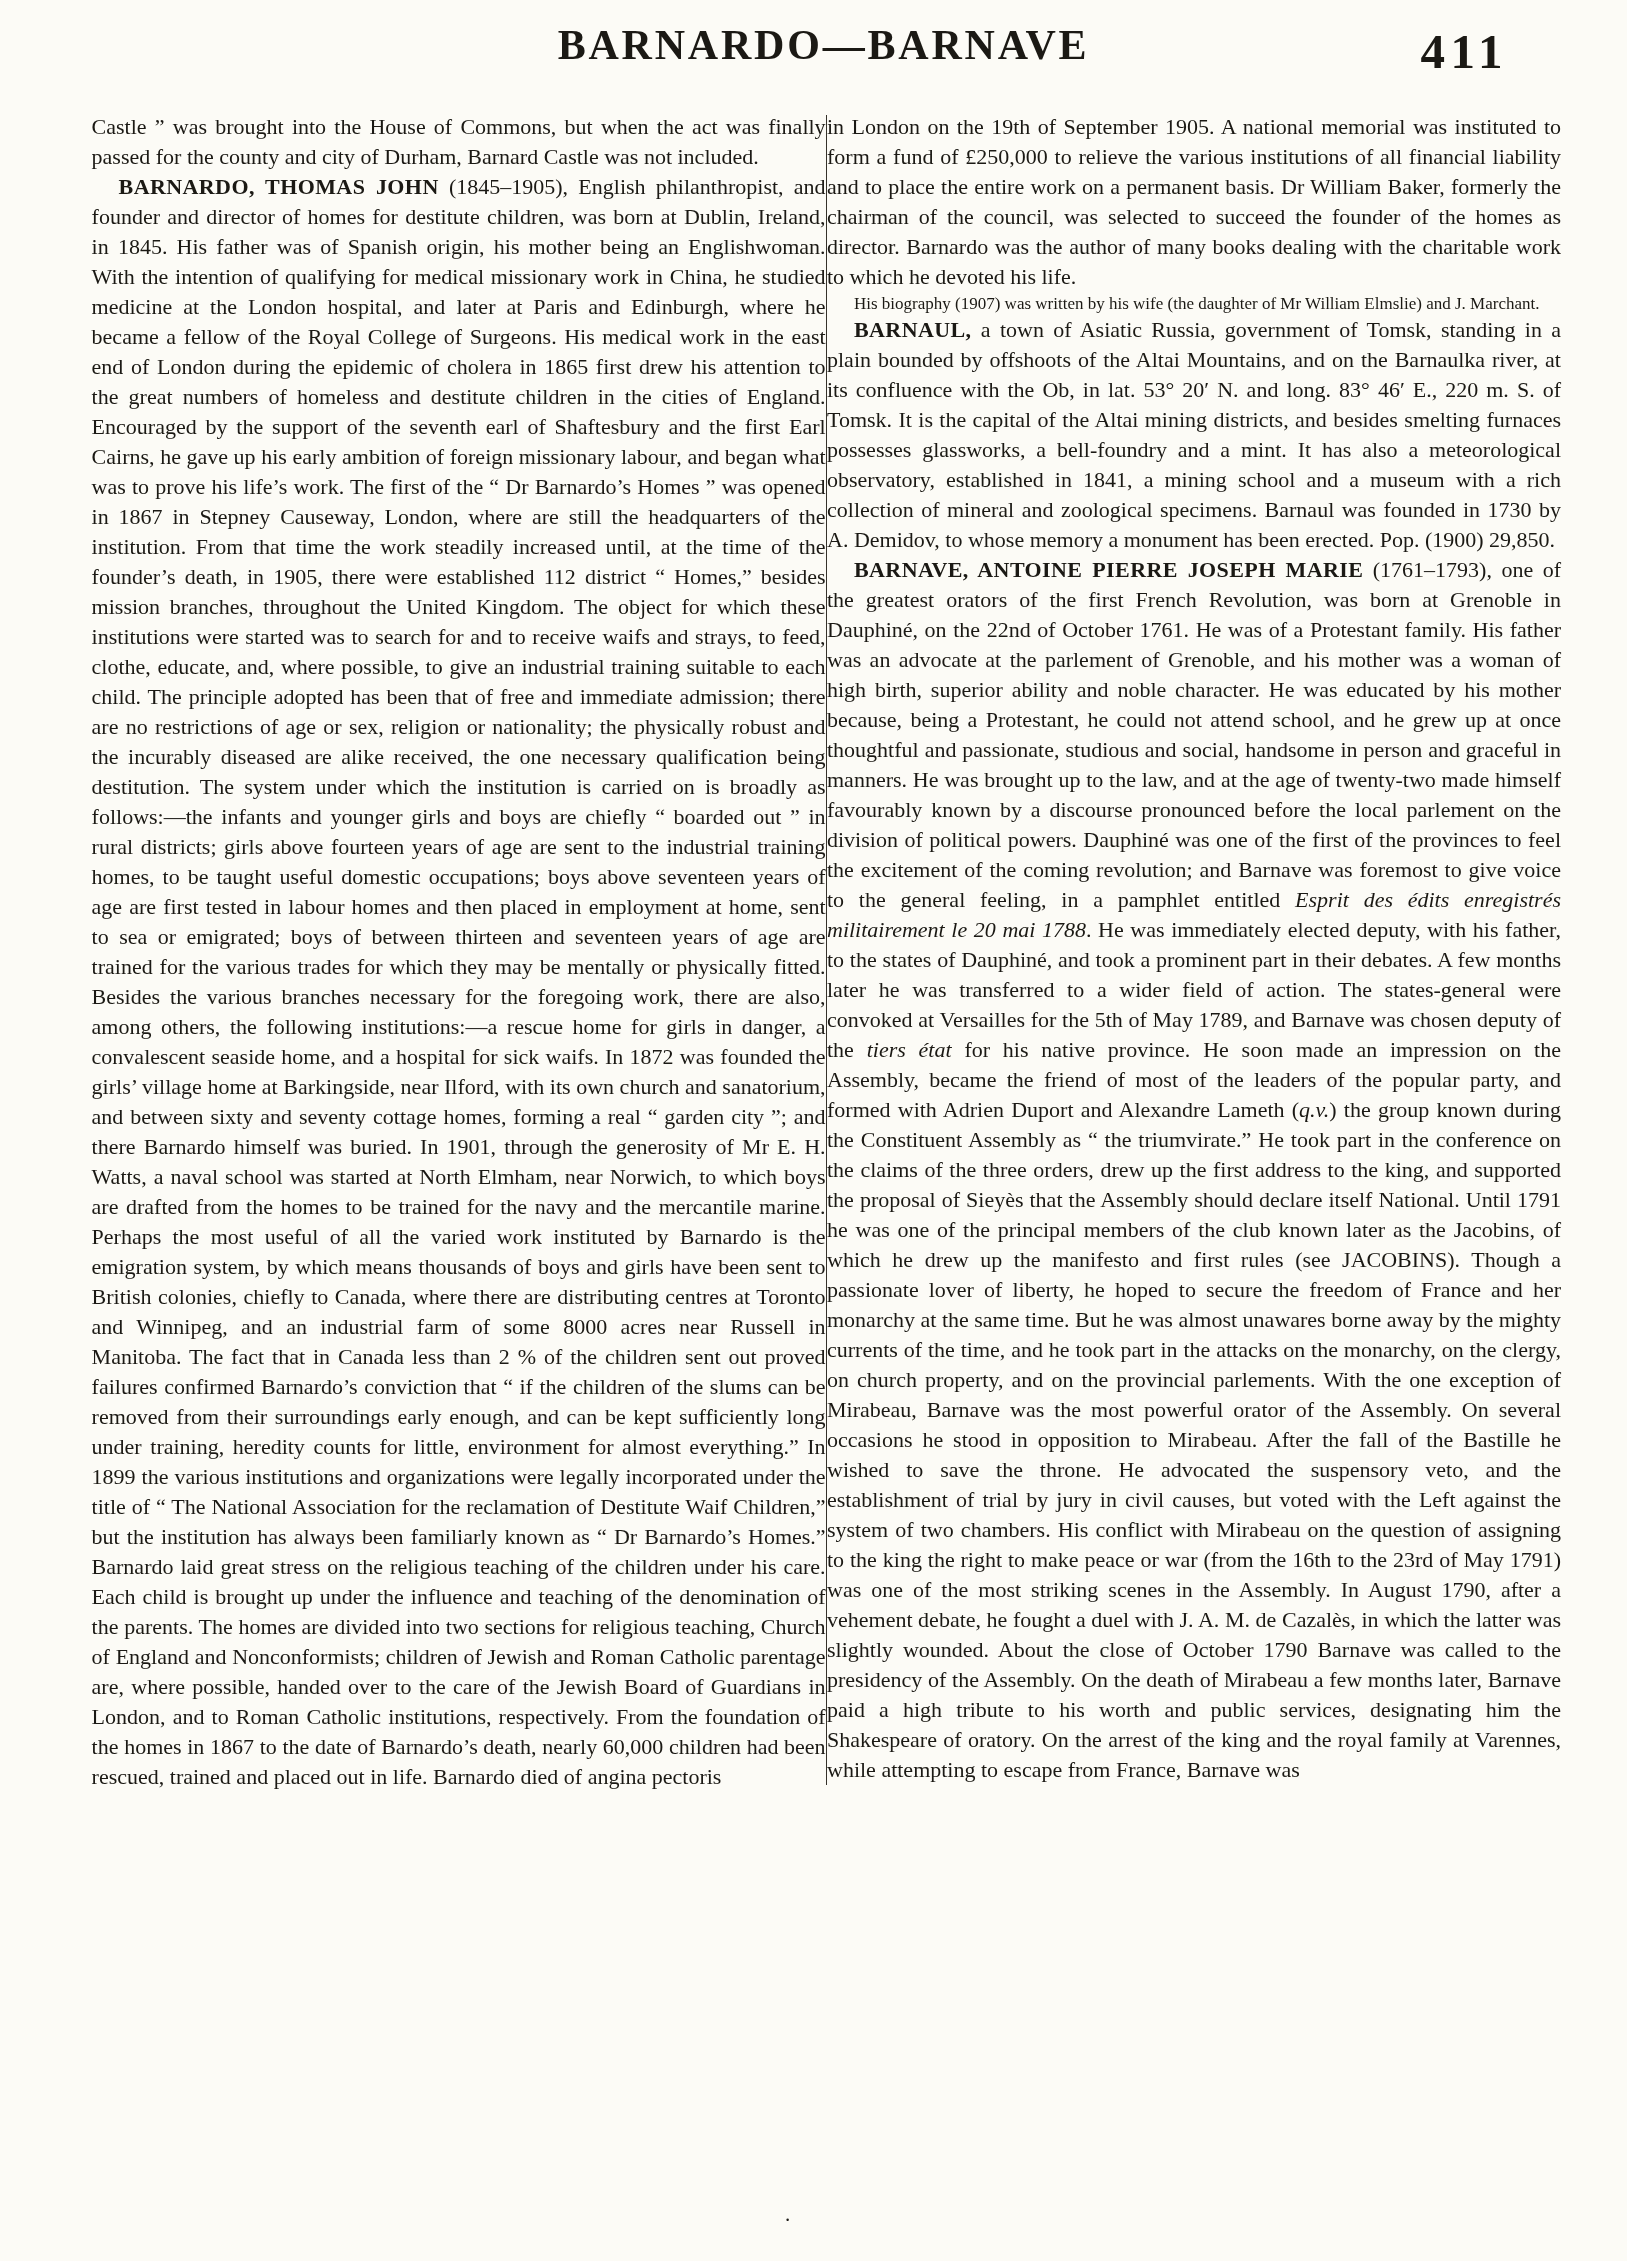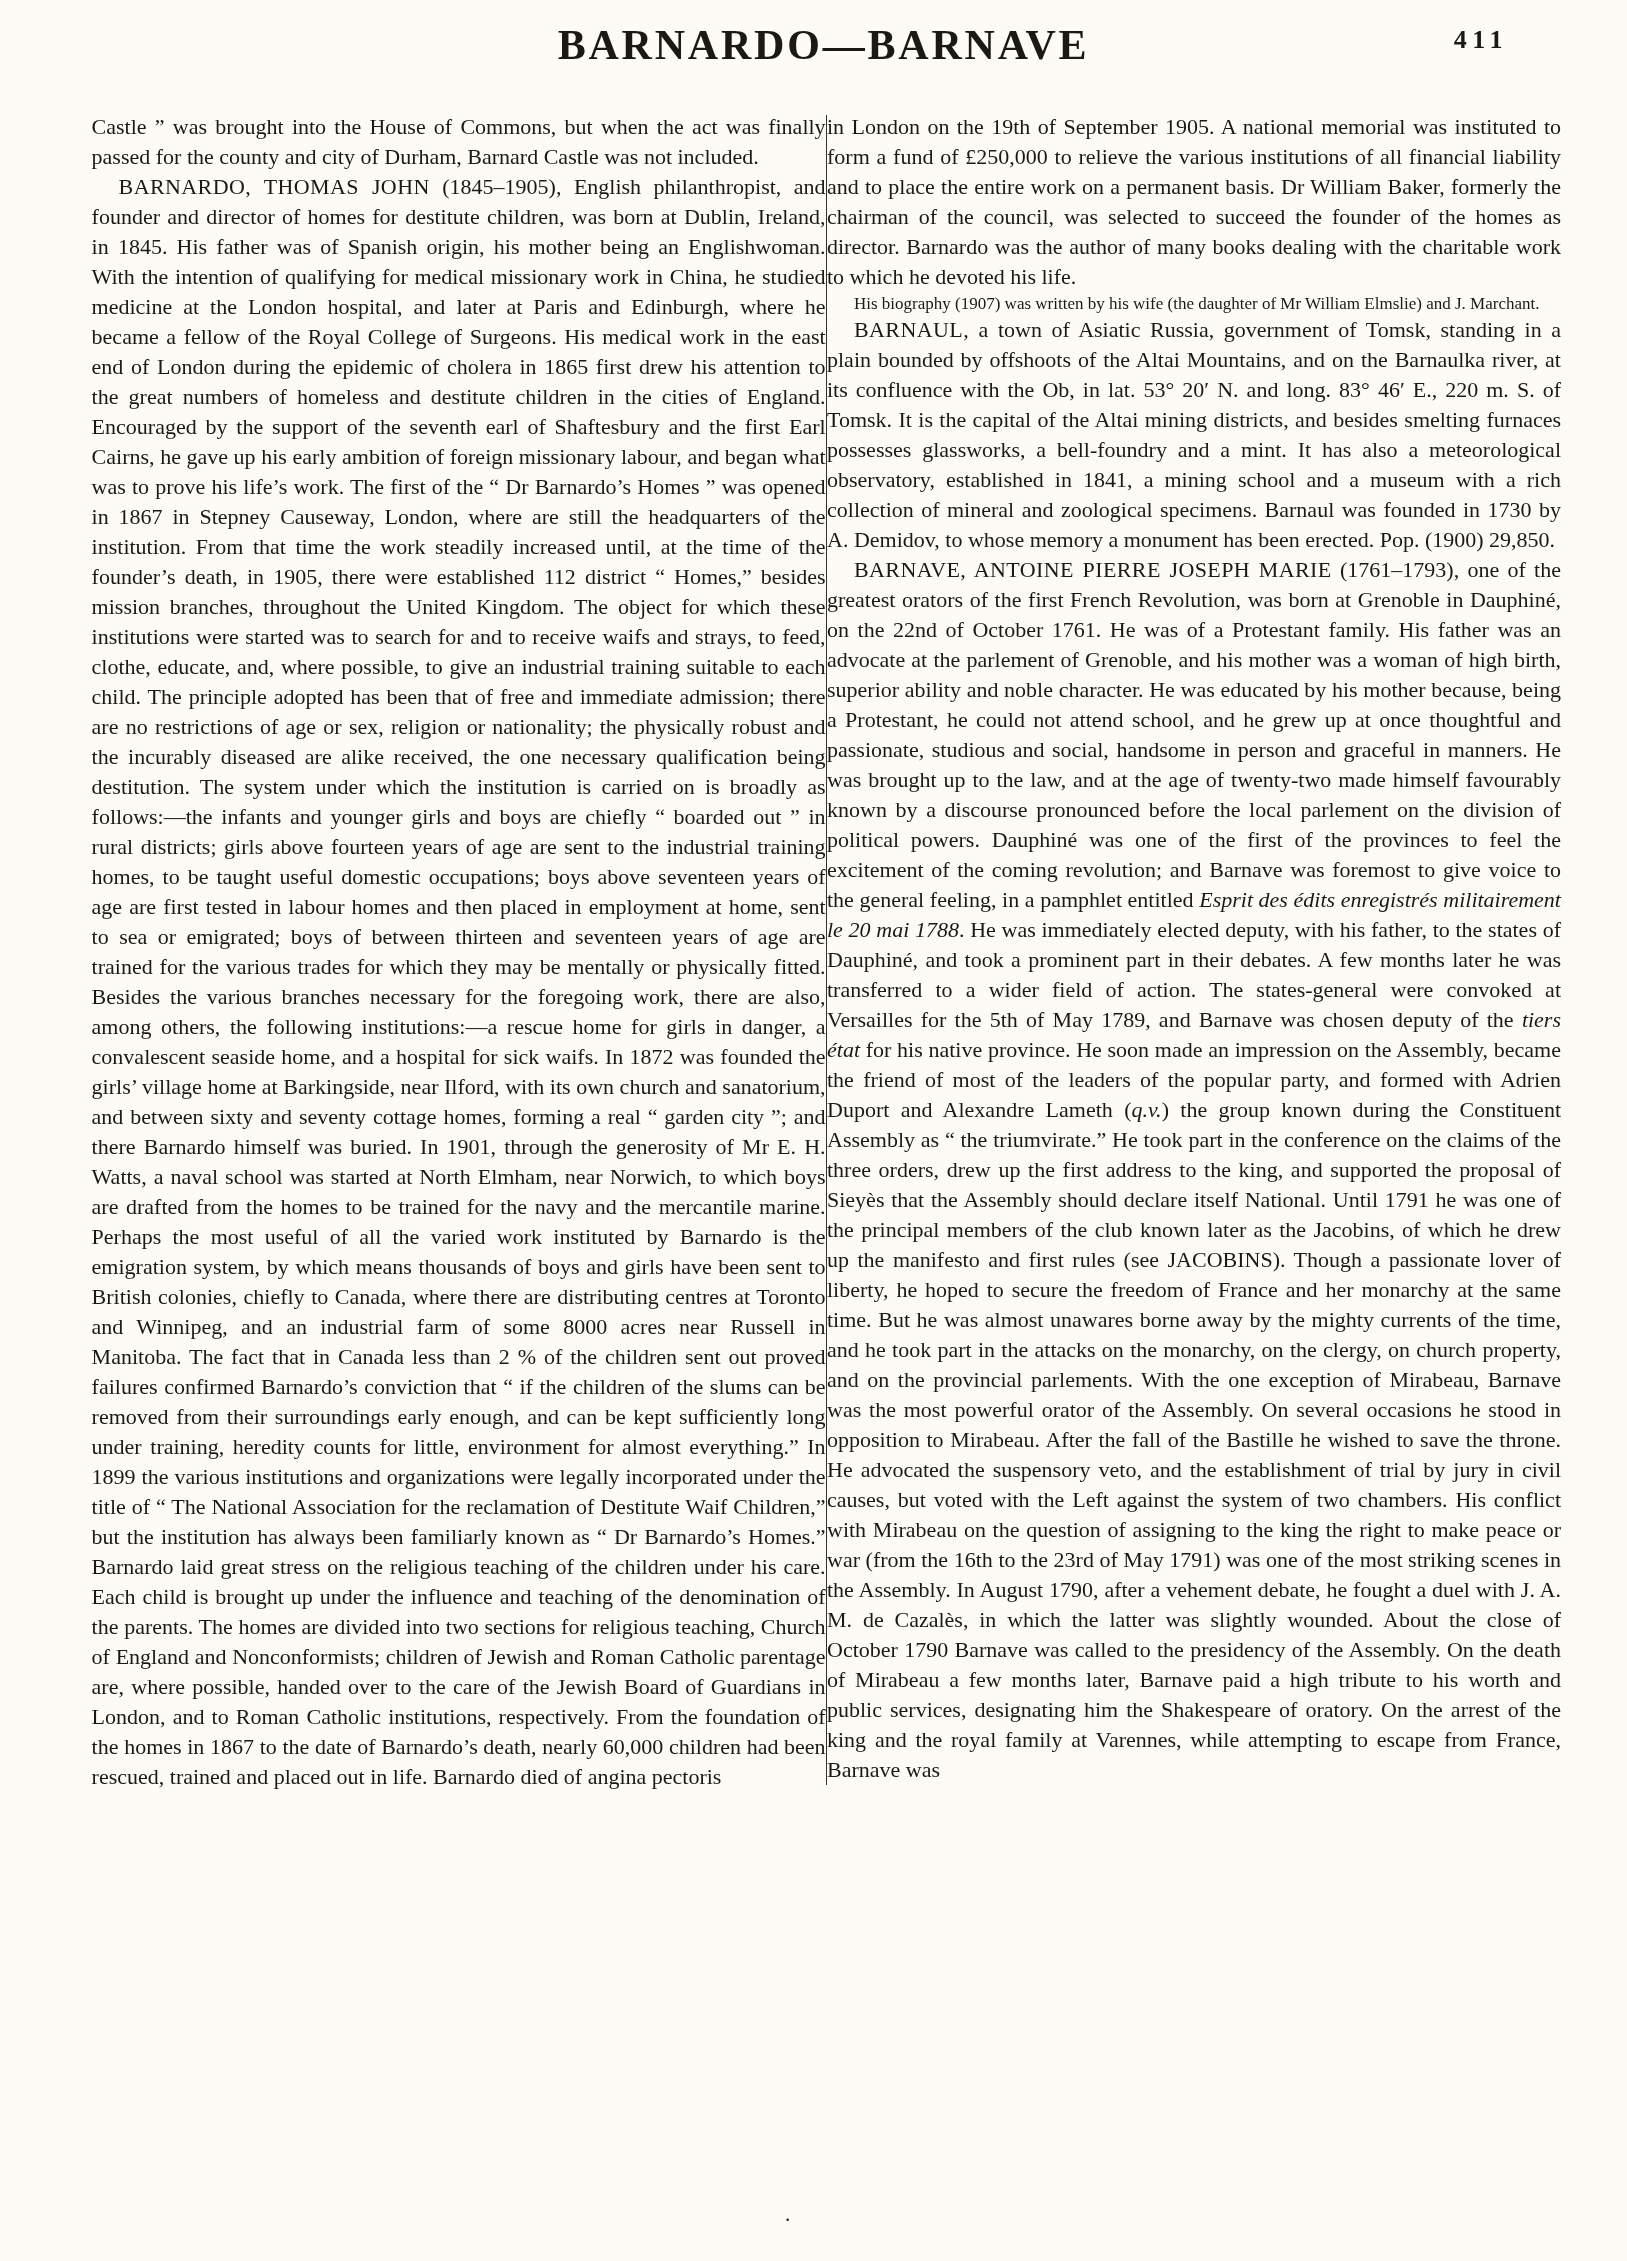--- a/index.html
+++ b/index.html
@@ -31,21 +31,21 @@
     font-weight: bold;
     letter-spacing: 2.8px;
     line-height: 1;
     font-family: "Liberation Serif", serif;
     padding-left: 20px;
   }
   .folio {
     position: absolute;
     top: 27px;
     right: 119px;
-    font-size: 26px;
+    font-size: 49px;
     font-weight: bold;
     letter-spacing: 5.6px;
     line-height: 1;
   }
   .columns {
     display: flex;
     justify-content: flex-end;
     align-items: stretch;
     padding: 0 66px;
     margin-top: 34px;
@@ -68,21 +68,21 @@
   }
   .para.entry {
     text-indent: 27px;
   }
   .para.note {
     font-size: 17px;
     line-height: 23px;
     text-indent: 27px;
   }
   .lead {
-    font-weight: normal;
+    font-weight: bold;
     letter-spacing: 0.4px;
   }
   .para i {
     font-style: italic;
   }
   .bottom-dot {
     position: absolute;
     left: 785px;
     bottom: 34px;
     font-size: 21px;

